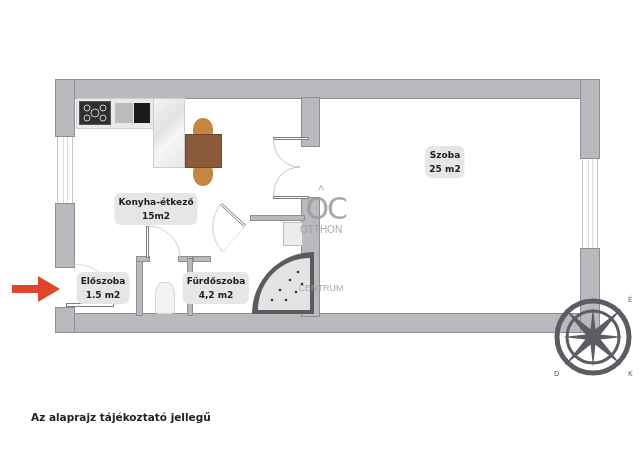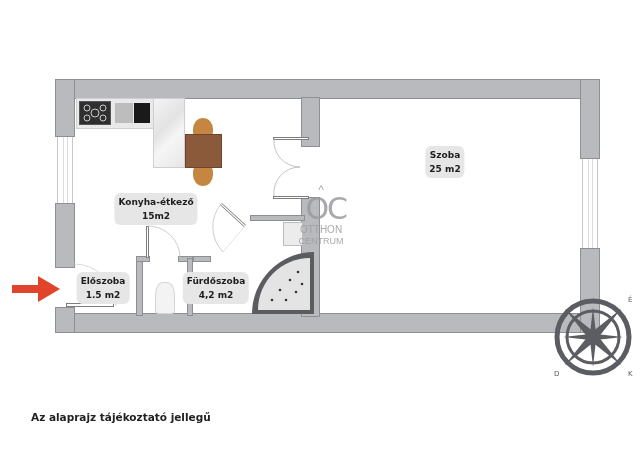--- a/index.html
+++ b/index.html
@@ -126,21 +126,21 @@
 
   <svg class="abs" style="left:12px;top:276px;" width="50" height="26">
     <rect x="0" y="9" width="28" height="8" fill="#e0452b"></rect>
     <polygon points="26,0 48,13 26,26" fill="#e0452b"></polygon>
   </svg>
 
   <div class="abs" style="left:296px;top:186px;width:50px;text-align:center;color:#9a9b9f;opacity:0.85;">
     <div style="font-size:12px;line-height:8px;">^</div>
     <div style="font-family:'DejaVu Sans',sans-serif;font-size:30px;line-height:30px;letter-spacing:-2px;text-align:right;">OC</div>
     <div style="font-size:10px;line-height:12px;">OTTHON</div>
-    <div style="font-size:9px;line-height:11px;">CENTRUM</div>
+    <div style="font-size:9px;line-height:11px;margin-top:47px;">CENTRUM</div>
   </div>
 
   <svg class="abs" style="left:548px;top:292px;" width="90" height="90" viewBox="0 0 90 90">
     <g transform="translate(45,45)" fill="none" stroke="#5b5d63">
       <circle r="36" stroke-width="5"></circle>
       <circle r="26" stroke-width="3"></circle>
       <g fill="#5b5d63" stroke="none">
         <polygon points="0,-40 4,-4 0,0 -4,-4" transform="rotate(45)"></polygon>
         <polygon points="0,-40 4,-4 0,0 -4,-4" transform="rotate(135)"></polygon>
         <polygon points="0,-40 4,-4 0,0 -4,-4" transform="rotate(225)"></polygon>

